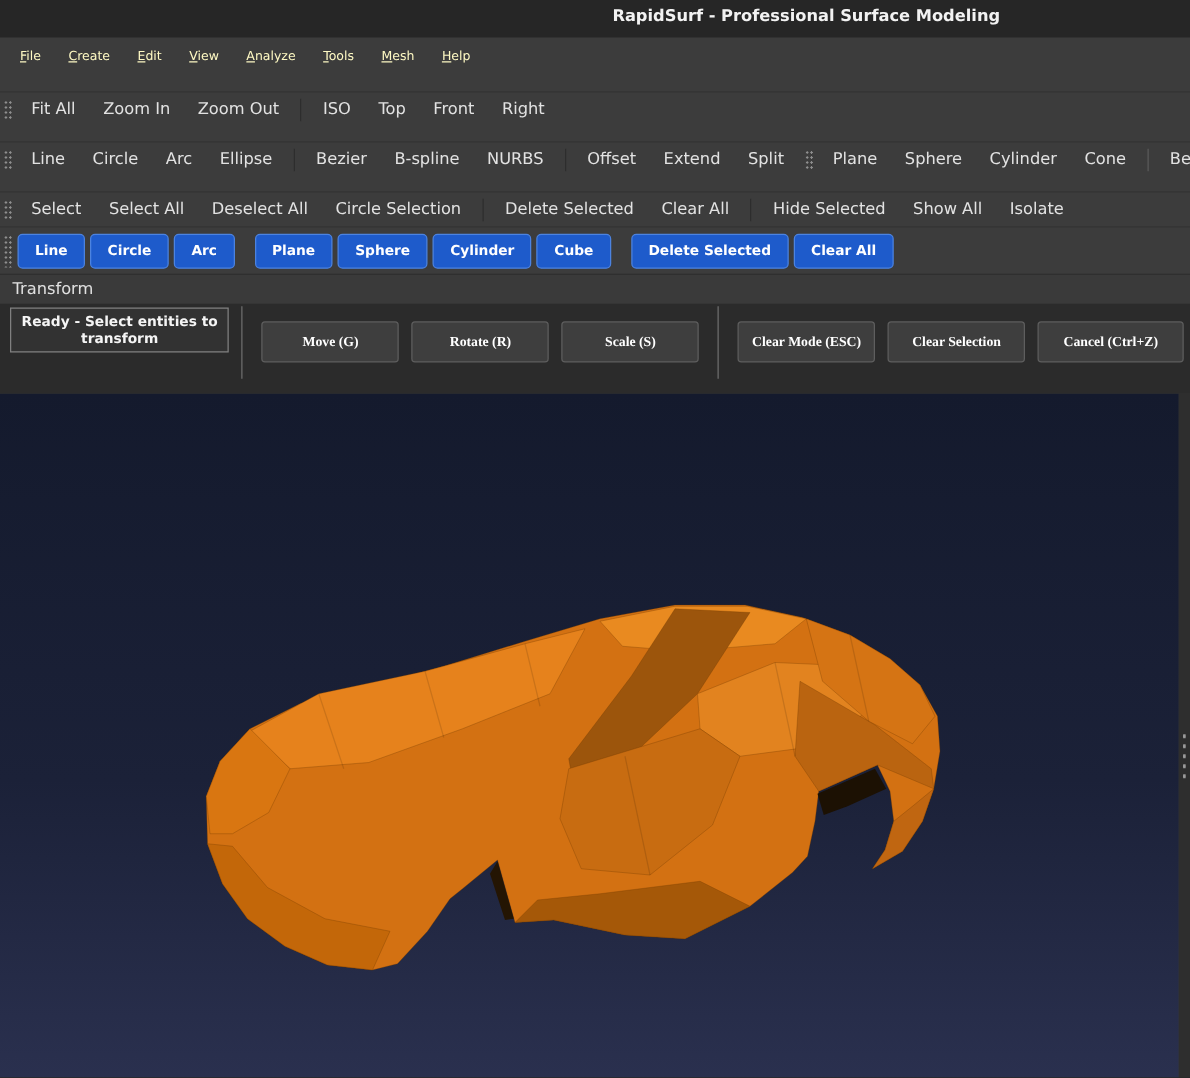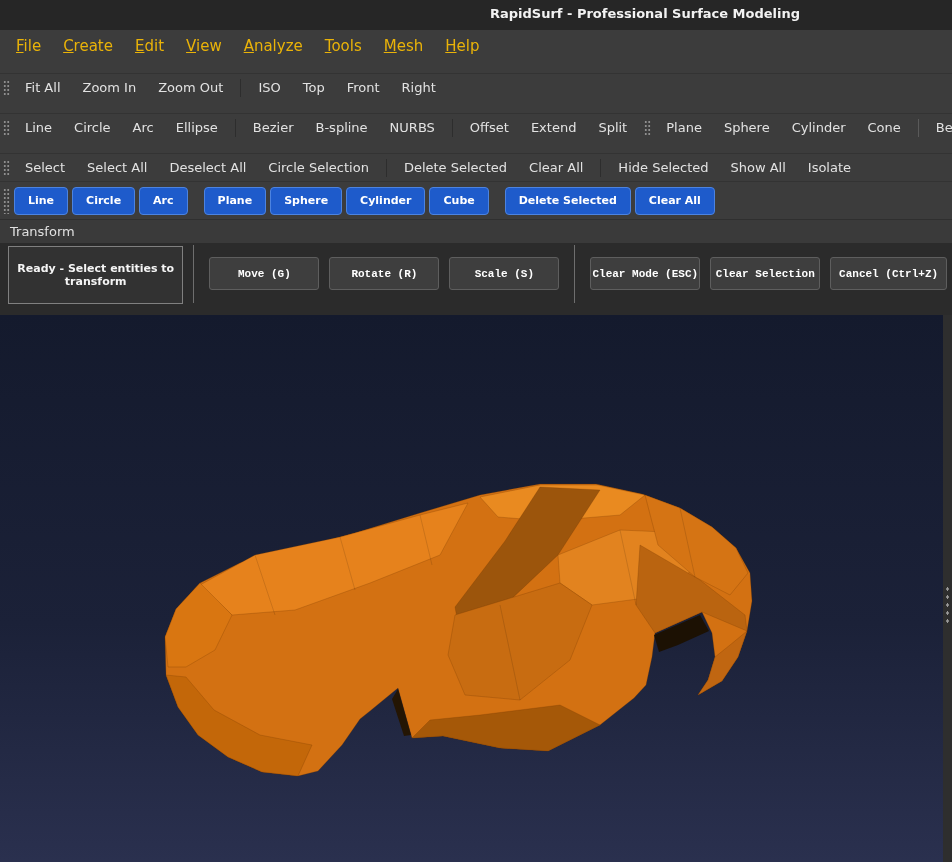--- a/index.html
+++ b/index.html
@@ -11,21 +11,21 @@
   }
   
   .titlebar { position:relative; height:30px; background:#262626; }
   .title-text {
     position:absolute; top:6px; left:645px; transform:translateX(-50%);
     font-size:13px; font-weight:bold; color:#f2f2f2; white-space:nowrap;
   }
   
   .menubar { height:31px; background:#3c3c3c; display:flex; align-items:center; padding-left:5px; }
   .menu-item {
-    display:inline-block; padding:0 11px; font-size:15px; color:#eab308; line-height:30px; cursor:default;
+    display:inline-block; padding:0 11px; font-size:10px; color:#fef9c3; line-height:30px; cursor:default;
   }
   .menu-item::first-letter { text-decoration:underline; }
   
   .tb-row { height:28px; background:#3c3c3c; border-top:1px solid #333333; display:flex; align-items:center;margin-top:12px; }
   .tb-label { font-size:13px; color:#e2e2e2; padding:0 11px; line-height:27px; white-space:nowrap; cursor:default; }
   .grip {
     width:7px; height:16px; margin:0 4px 0 3px; flex:0 0 auto;
     background-image:radial-gradient(#8f8f8f 0.9px, transparent 1px);
     background-size:3.5px 4px;
   }
@@ -38,29 +38,29 @@
   .blue-btn {
     height:28px; margin-right:4px; padding:0 13px; background:#1e5bcb;
     border:1px solid #4c83e0; border-radius:4px; color:#ffffff;
     font-size:11px; font-weight:bold; font-family:inherit; white-space:nowrap; cursor:pointer;
   }
   
   .transform-label-row { height:24px; background:#3a3a3a; border-top:1px solid #2f2f2f; display:flex; align-items:center; }
   .transform-label { font-size:13px; color:#e0e0e0; padding-left:10px; }
   .transform-panel { height:72px; background:#2b2b2b; display:flex; align-items:flex-start; position:relative; }
   .ready-box {
-    margin:3px 0 0 8px; width:180px; height:58px; background:#323232;
+    margin:3px 0 0 8px; width:180px; height:36px; background:#323232;
     border:1px solid #808080; display:flex; align-items:center; justify-content:center;
     font-size:11px; font-weight:bold; color:#f5f5f5; text-align:center; padding:0 6px;
   }
   .tsep { width:1px; height:58px; background:#6e6e6e; margin:2px 10px 0 10px; flex:0 0 auto; }
   .t-btn {
     margin:14px 5px 0 5px; width:113px; height:33px; background:#3e3e3e;
     border:1px solid #5e5e5e; border-radius:3px; color:#ffffff;
-    font-size:11px; font-weight:bold; font-family:Liberation Mono, monospace; white-space:nowrap; cursor:pointer;
+    font-size:11px; font-weight:bold; font-family:Liberation Serif, serif; white-space:nowrap; cursor:pointer;
   }
   .t-btn.cancel { width:120px; }
   
   .viewport-wrap { position:relative; height:561px; display:flex; }
   .viewport {
     position:relative; width:943px; height:100%;
     background:linear-gradient(180deg,#141a2d 0%, #1b2138 55%, #2b3150 100%); cursor:crosshair;
   }
   .viewport svg { position:absolute; left:0; top:0; }
   .splitter { width:9px; height:100%; background:#2e2e2e; position:relative; cursor:col-resize; }

